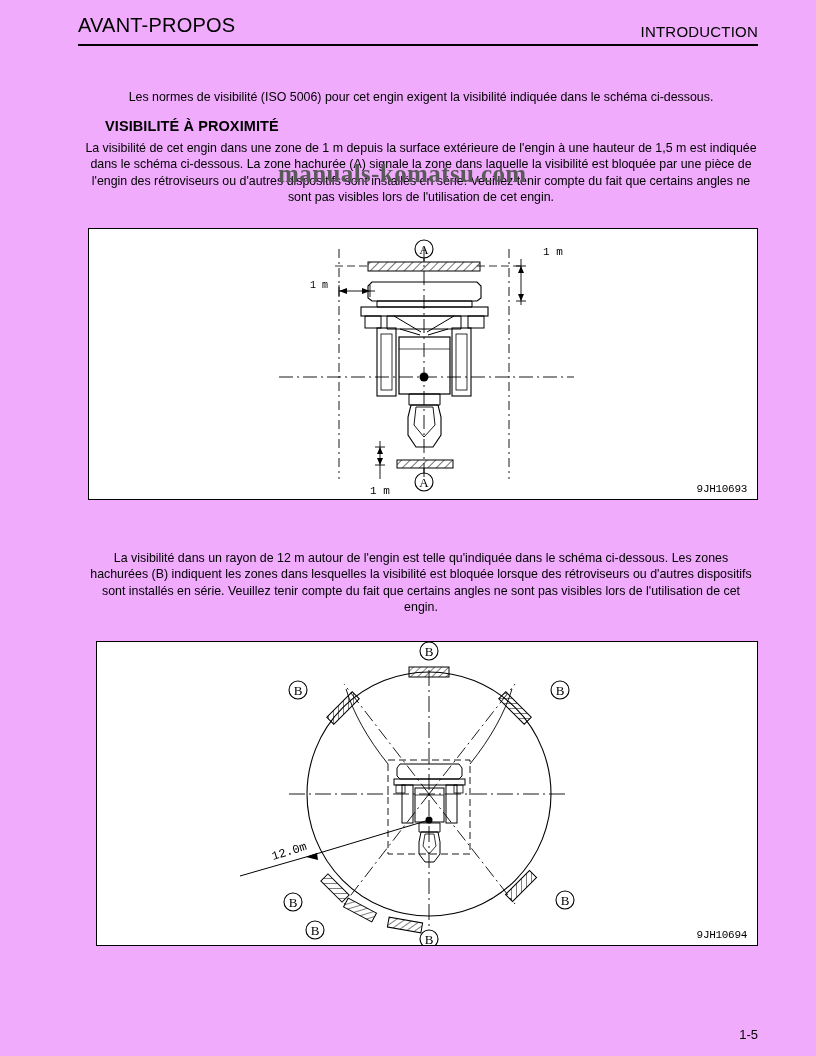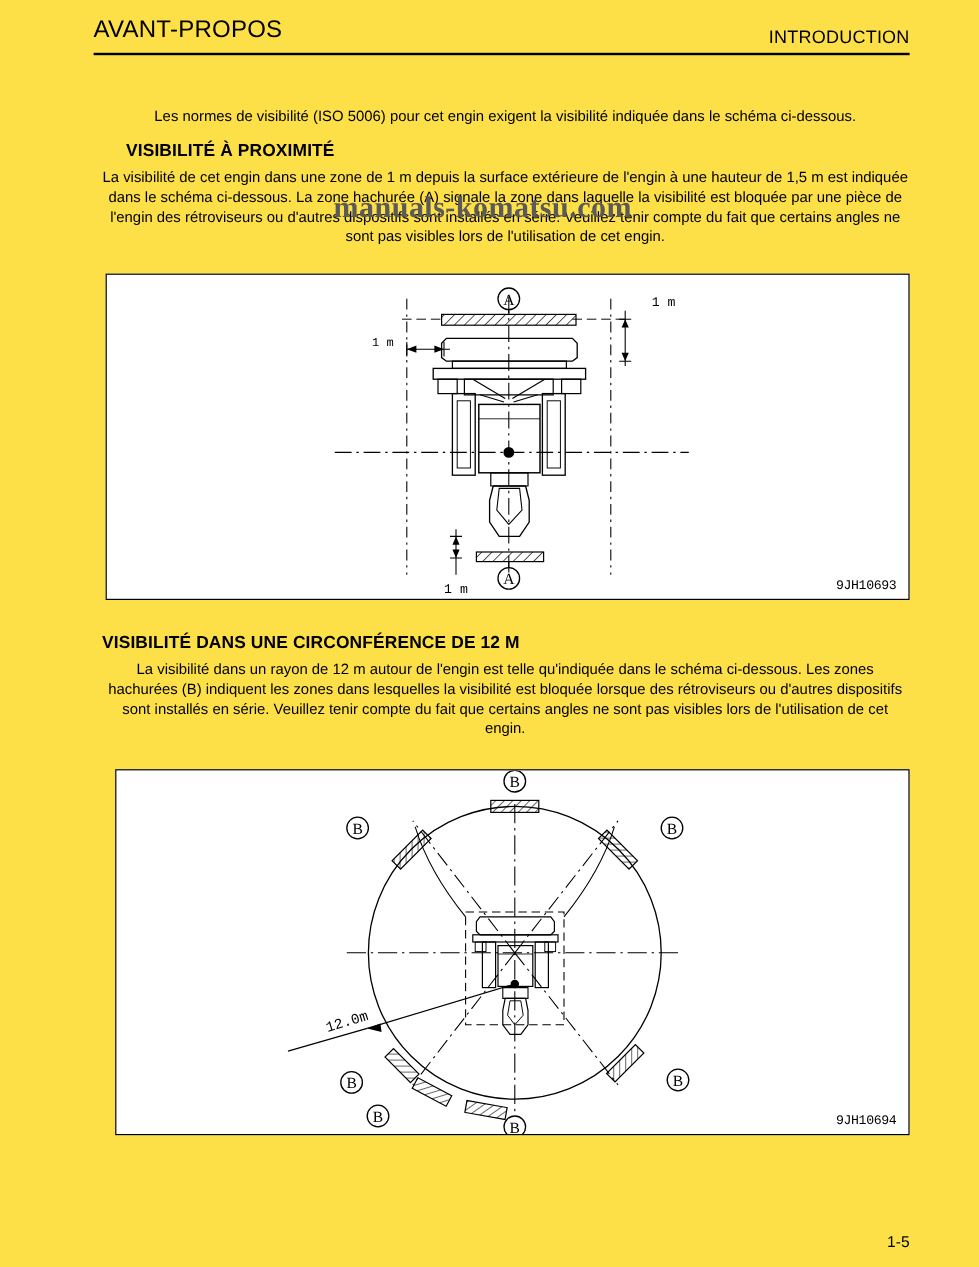--- a/index.html
+++ b/index.html
@@ -4,21 +4,21 @@
 <style>
   html, body {
     margin: 0;
     padding: 0;
     background: #ffffff;
   }
   .page {
     position: relative;
     width: 816px;
     height: 1056px;
-    background: #fde047;
+    background: #f0abfc;
     font-family: "Liberation Sans", sans-serif;
     color: #000000;
     overflow: hidden;
     box-sizing: border-box;
   }
 
   
   .header {
     position: absolute;
     left: 78px;
@@ -218,21 +218,20 @@
       <text x="464" y="26" text-anchor="middle" font-family="Liberation Mono, monospace" font-size="11" fill="#000">1 m</text>
       <text x="230" y="59" text-anchor="middle" font-family="Liberation Mono, monospace" font-size="10" fill="#000">1 m</text>
       <text x="291" y="265" text-anchor="middle" font-family="Liberation Mono, monospace" font-size="11" fill="#000">1 m</text>
 
       <text x="335" y="25" text-anchor="middle" font-family="Liberation Serif, serif" font-size="13" fill="#000">A</text>
       <text x="335" y="258" text-anchor="middle" font-family="Liberation Serif, serif" font-size="13" fill="#000">A</text>
     </svg>
     <div class="fig-ref">9JH10693</div>
   </div>
 
-  <div class="h2" style="top:528px;">VISIBILITÉ DANS UNE CIRCONFÉRENCE DE 12 M</div>
 
   <div class="para" style="top:550px;">La visibilité dans un rayon de 12 m autour de l'engin est telle qu'indiquée dans le schéma ci-dessous. Les zones hachurées (B) indiquent les zones dans lesquelles la visibilité est bloquée lorsque des rétroviseurs ou d'autres dispositifs sont installés en série. Veuillez tenir compte du fait que certains angles ne sont pas visibles lors de l'utilisation de cet engin.</div>
 
   <div class="figure" style="left:96px; top:641px; width:662px; height:305px;">
     <svg class="fig-svg" width="660" height="303" viewBox="0 0 660 303">
       <defs>
         <pattern id="hatchB" width="5" height="5" patternUnits="userSpaceOnUse" patternTransform="rotate(45)">
           <line x1="0" y1="0" x2="0" y2="5" stroke="#000" stroke-width="1"></line>
         </pattern>
       </defs>

